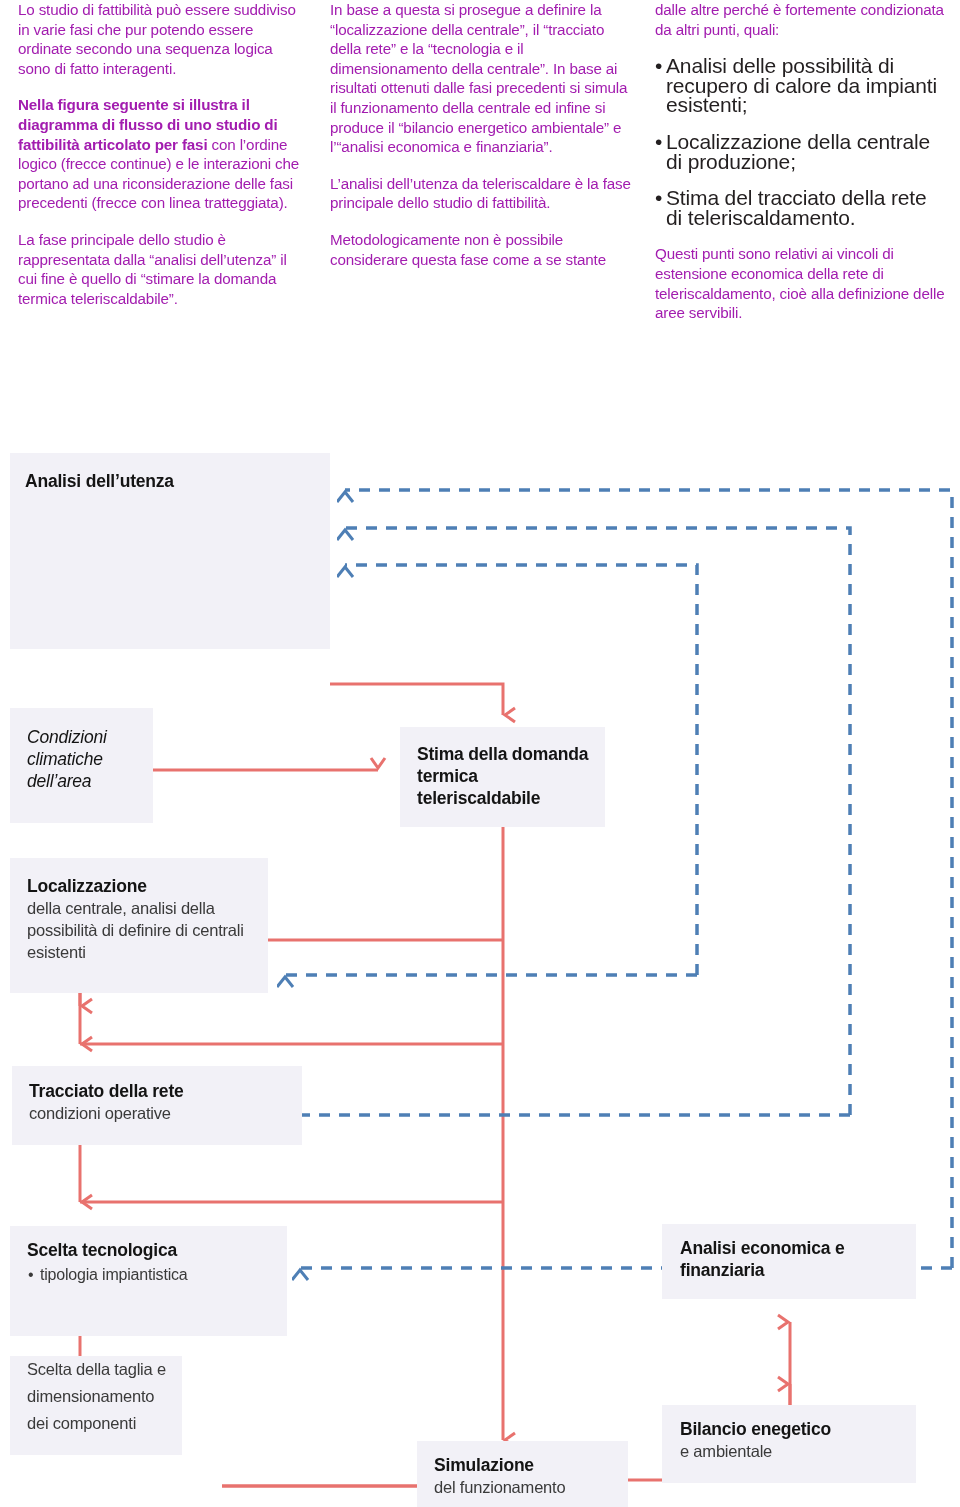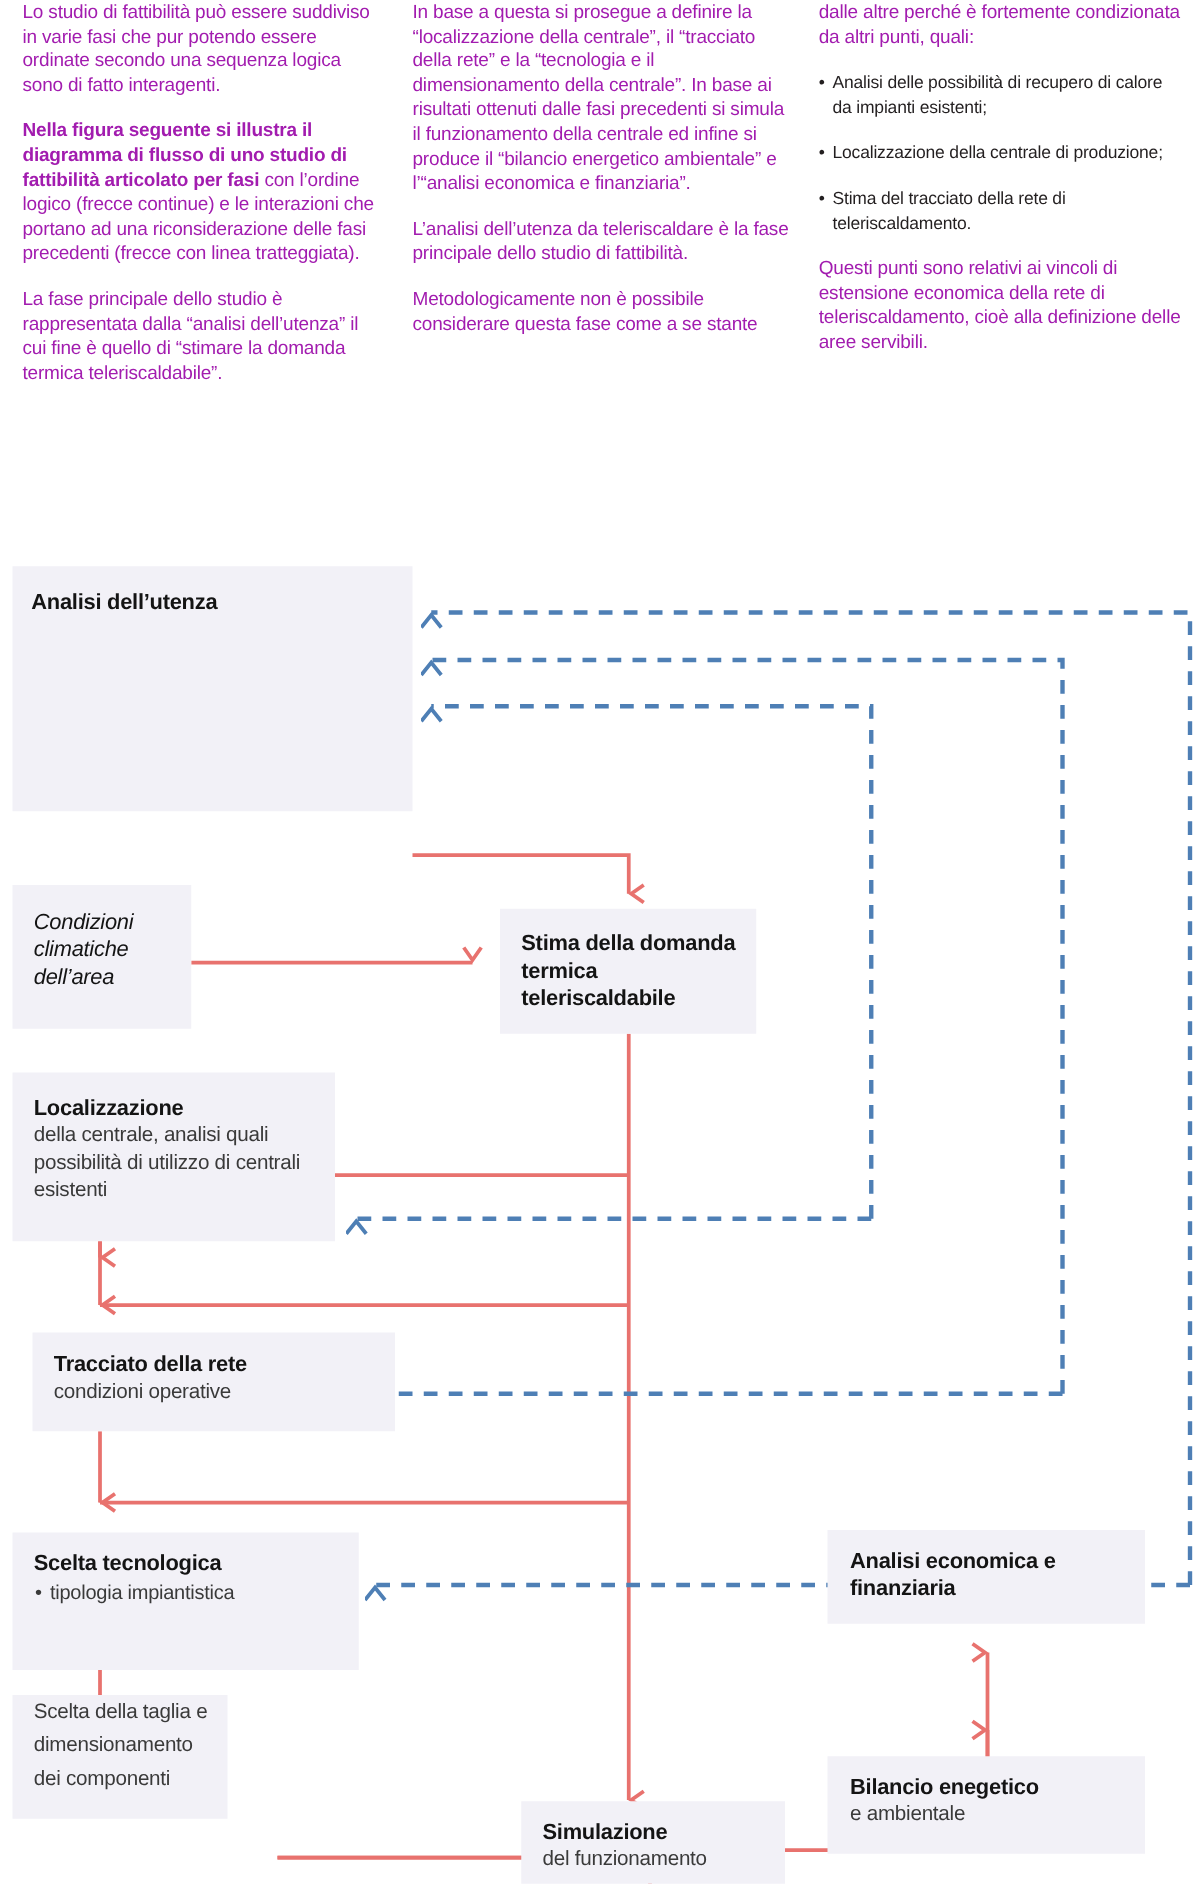--- a/index.html
+++ b/index.html
@@ -21,21 +21,21 @@
   .col3{left:655px;width:292px;}
   .para{
     font-size:15.2px;line-height:19.6px;
     margin:0 0 17px 0;
     letter-spacing:-0.15px;
     color:#a21caf;
   }
   .para.mix b{font-weight:bold;}
   .bullet-list{margin:0;padding:0;list-style:none;}
   .bullet-list li{
-    font-size:14px;line-height:19.6px;
+    font-size:21px;line-height:19.6px;
     margin:0 0 17px 0;
     padding-left:11px;
     position:relative;
     letter-spacing:-0.15px;
   }
   .bullet-list li:before{
     content:"•";position:absolute;left:0;top:0;
   }
   
   .diagram{position:absolute;left:0;top:440px;width:960px;height:1067px;}
@@ -59,21 +59,21 @@
     padding-left:13px;position:relative;letter-spacing:-0.2px;
   }
   .node ul li:before{content:"•";position:absolute;left:1px;top:0;}
 
   
   #n-analisi-utenza{left:10px;top:13px;width:320px;height:196px;padding:17px 0 0 15px;}
   #n-analisi-utenza ul li{line-height:26.5px;}
   #n-condizioni{left:10px;top:268px;width:143px;height:115px;padding:18px 10px 0 17px;}
   #n-stima{left:400px;top:287px;width:205px;height:100px;padding:16px 0 15px 17px;}
   #n-localizzazione{left:10px;top:418px;width:258px;height:135px;padding:17px 10px 0 17px;}
-  #n-tracciato{left:26px;top:626px;width:290px;height:79px;padding:14px 20px 0 17px;}
+  #n-tracciato{left:12px;top:626px;width:290px;height:79px;padding:14px 20px 0 17px;}
   #n-scelta-tec{left:10px;top:786px;width:277px;height:110px;padding:13px 10px 0 17px;}
   #n-scelta-taglia{left:10px;top:916px;width:172px;height:99px;padding:0 10px 0 17px;}
   #n-scelta-taglia .sub{line-height:27px;}
   #n-simulazione{left:417px;top:1001px;width:211px;height:75px;padding:13px 0 0 17px;}
   #n-analisi-econ{left:662px;top:784px;width:254px;height:75px;padding:13px 0 0 18px;}
   #n-bilancio{left:662px;top:965px;width:254px;height:78px;padding:13px 0 0 18px;}
 </style>
 </head>
 <body>
 
@@ -206,21 +206,21 @@
   <div class="node" id="n-condizioni">
     <div class="title italic">Condizioni climatiche dell’area</div>
   </div>
 
   <div class="node" id="n-stima">
     <div class="title">Stima della domanda termica teleriscaldabile</div>
   </div>
 
   <div class="node" id="n-localizzazione">
     <div class="title">Localizzazione</div>
-    <div class="sub">della centrale, analisi quali possibilità di utilizzo di centrali esistenti</div>
+    <div class="sub">della centrale, analisi della possibilità di definire di centrali esistenti</div>
   </div>
 
   <div class="node" id="n-tracciato">
     <div class="title">Tracciato della rete</div>
     <div class="sub">condizioni operative</div>
   </div>
 
   <div class="node" id="n-scelta-tec">
     <div class="title">Scelta tecnologica</div>
     <ul>

